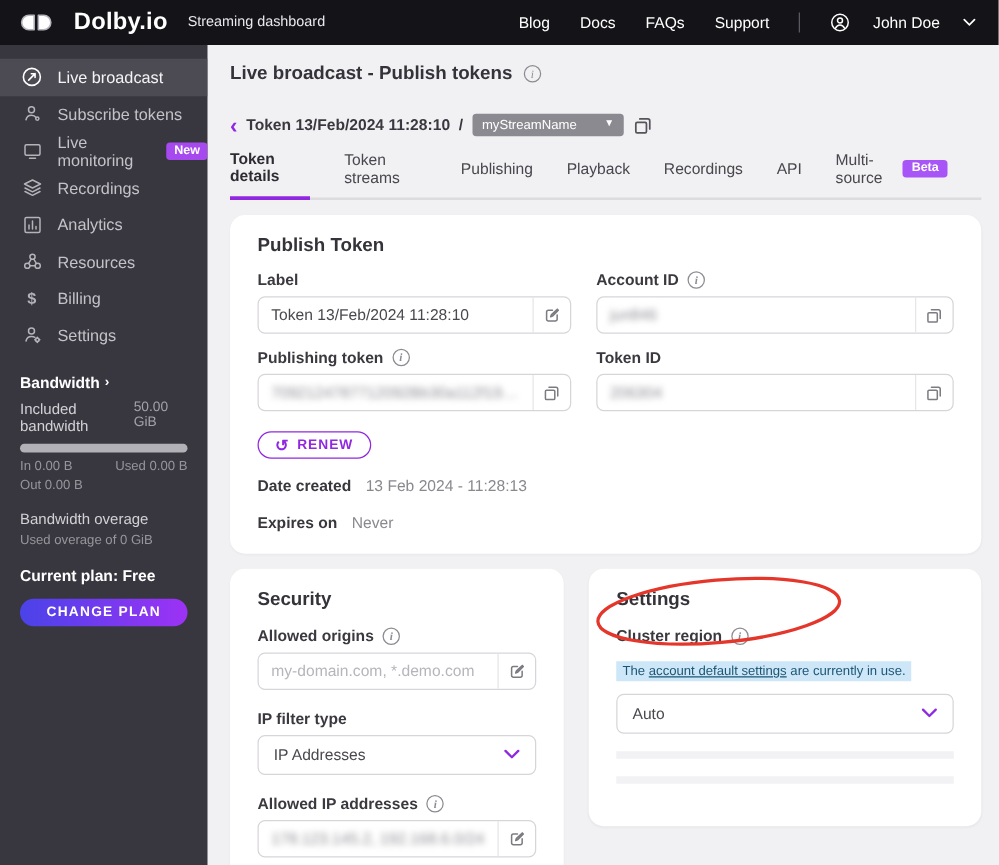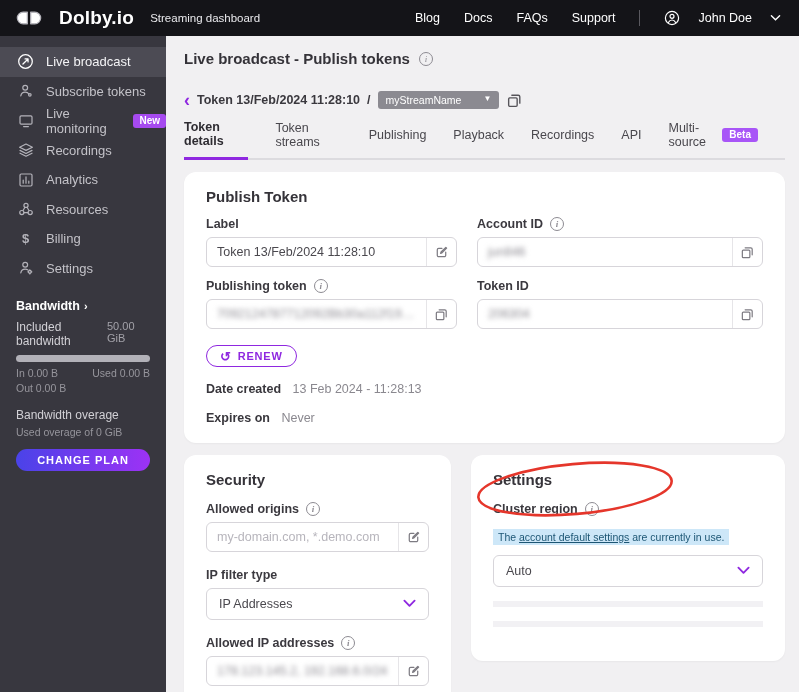--- a/index.html
+++ b/index.html
@@ -240,20 +240,21 @@
         <span class="bw-val">50.00 GiB</span>
       </div>
       <div class="bw-bar"></div>
       <div class="bw-small">
         <span>In 0.00 B</span>
         <span>Used 0.00 B</span>
       </div>
       <div class="bw-small2">Out 0.00 B</div>
       <div class="bw-overage">Bandwidth overage</div>
       <div class="bw-overage-sub">Used overage of 0 GiB</div>
+      <div class="bw-plan">Current plan: Free</div>
       <button class="change-plan">CHANGE PLAN</button>
     </div>
   </aside>
 
   <main class="main">
     <div class="page-title-row">
       <h1 class="page-title">Live broadcast - Publish tokens</h1>
       <span class="info-icon">i</span>
     </div>
 

